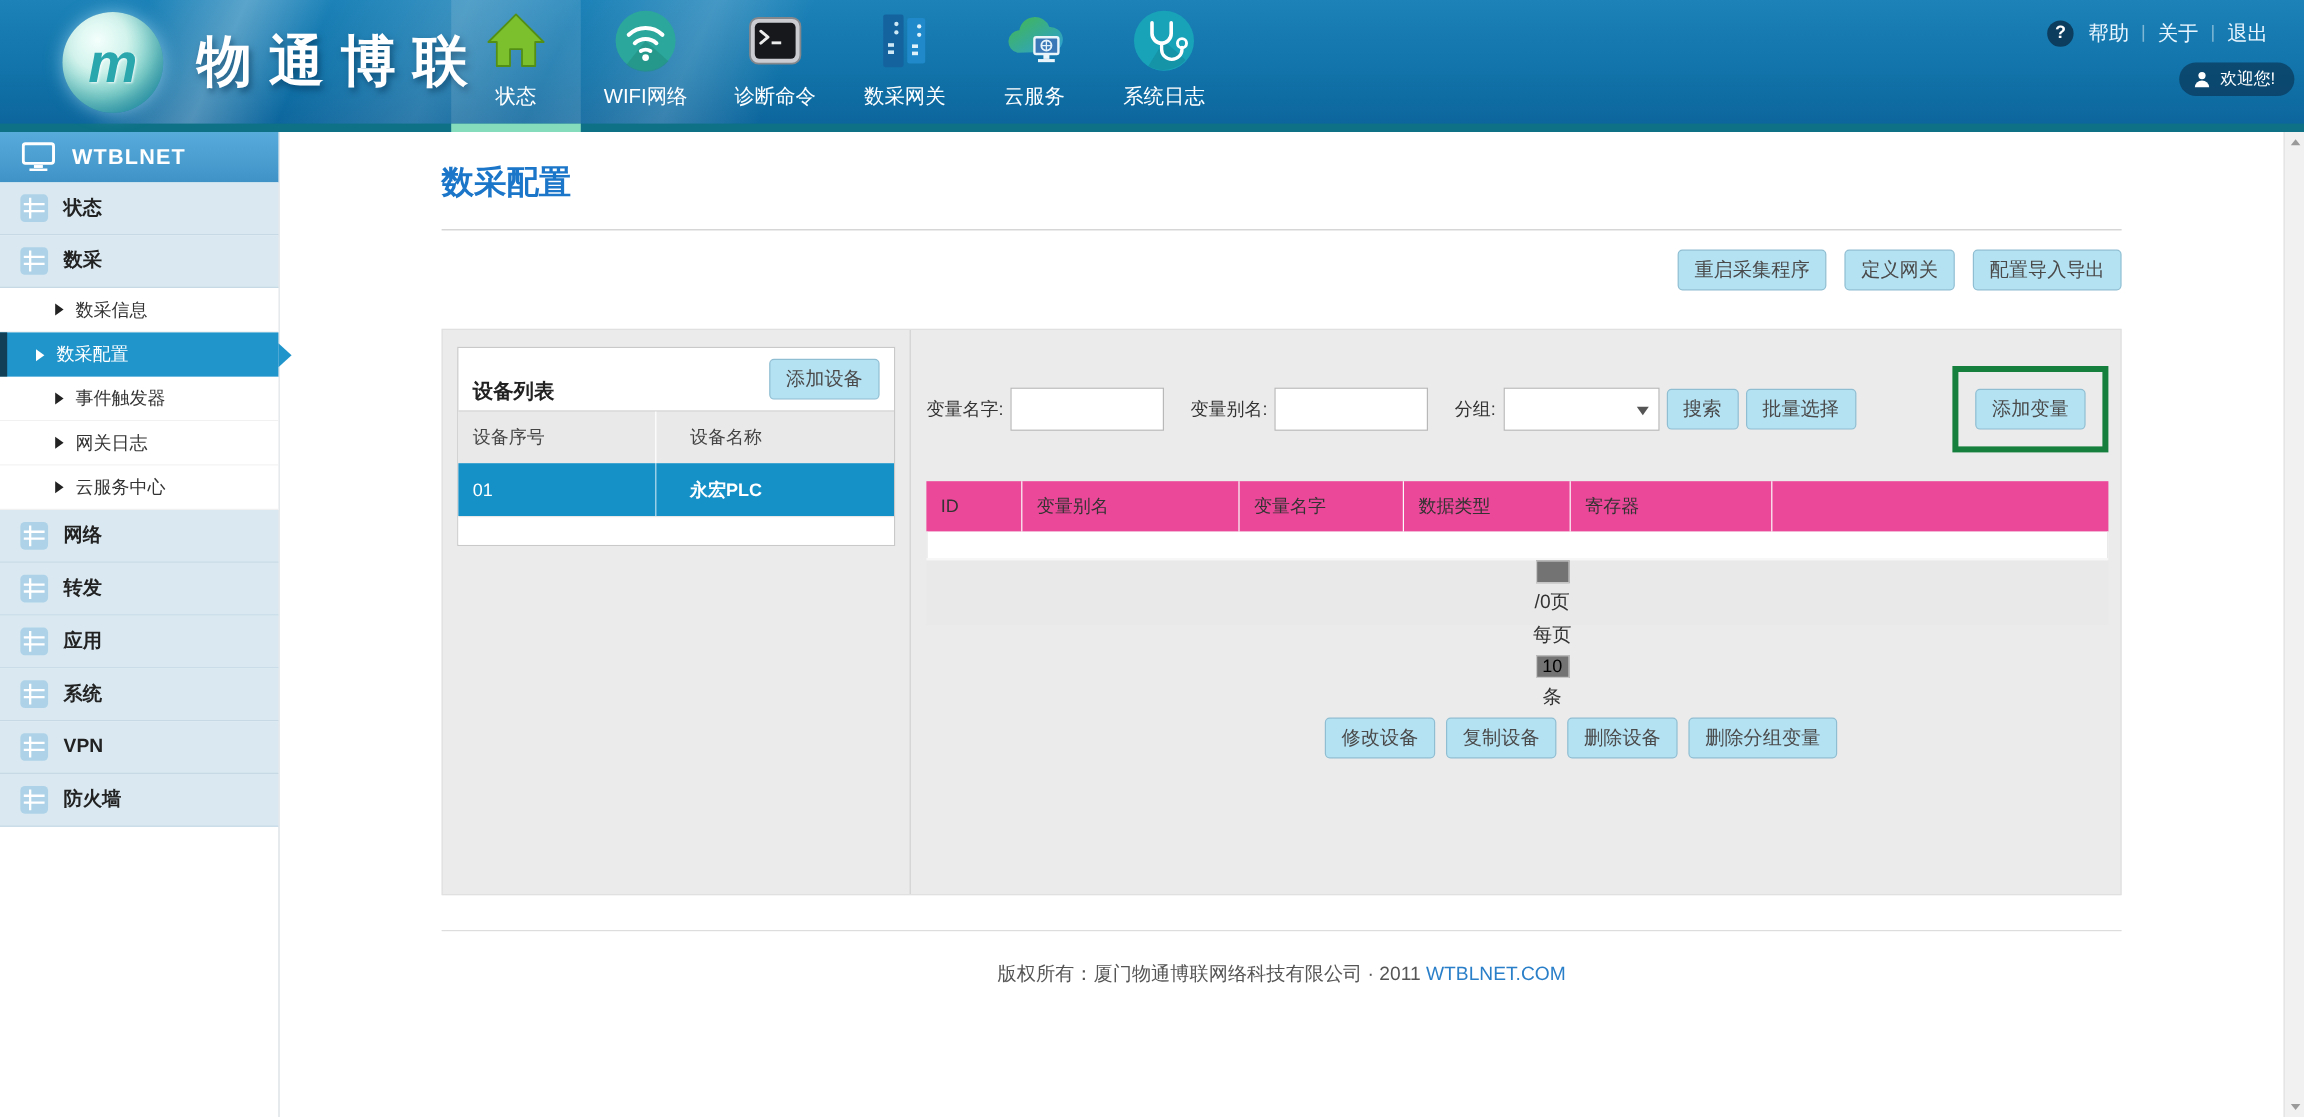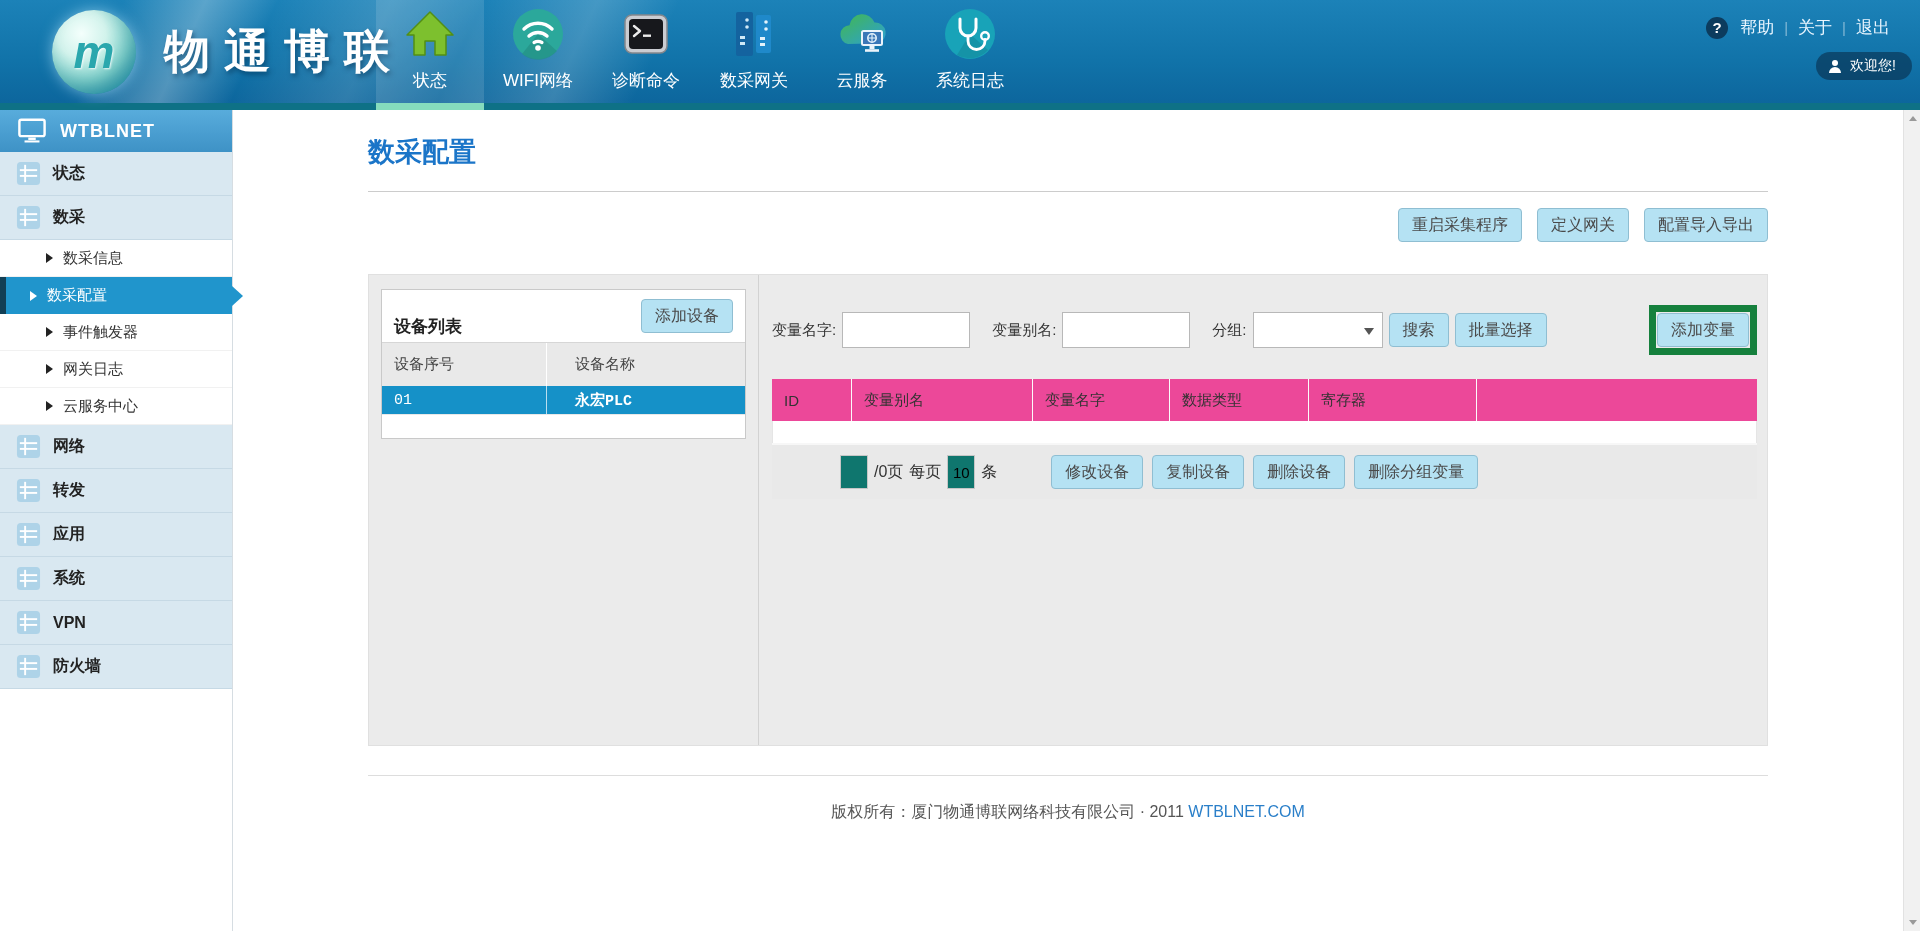--- a/index.html
+++ b/index.html
@@ -64,43 +64,43 @@
 
   .content-panel { margin-top:32px; height:472px; background:#ebebeb; border:1px solid #e0e0e0; display:flex; }
 
   .left-col { width:390px; border-right:1px solid #d2d2d2; padding:14px 12px 0 12px; }
   .device-card { background:#fff; border:1px solid #c9c9c9; }
   .device-head { height:52px; display:flex; align-items:center; justify-content:space-between; padding:0 12px; }
   .device-title { font-size:17px; font-weight:bold; color:#222;margin-top:21px; }
   .device-cols { display:flex; height:44px; background:#e9e9e9; border-top:1px solid #d6d6d6; align-items:center; font-size:15px; color:#444; }
   .dc1 { width:164px; padding-left:12px; }
   .dc2 { flex:1; padding-left:28px; border-left:1px solid #fff; align-self:stretch; display:flex; align-items:center; }
-  .device-row { display:flex; height:28px; align-items:center; font-size:15px; cursor:pointer;font-family:Liberation Mono, monospace; }
+  .device-row { display:flex; height:44px; align-items:center; font-size:15px; cursor:pointer; }
   .device-row.selected { background:#1591c8; color:#fff; }
   .device-row.selected .dc2 { border-left:1px solid rgba(255,255,255,.7); font-weight:bold; }
   .device-empty { height:24px; background:#fff; border-top:1px solid #e8e8e8; }
 
   .right-col { flex:1; padding:30px 10px 0 13px; }
   .filter-row { display:flex; align-items:center; gap:6px; font-size:15px; color:#333; }
   .txt { width:128px; height:36px; border:1px solid #b8b8b8; background:#fff; font-size:15px; padding:0 6px;
          font-family:"Liberation Sans","DejaVu Sans",sans-serif; }
   .sel { width:130px; height:36px; border:1px solid #b8b8b8; background:#fff; position:relative; cursor:pointer; }
   .sel-chevron { position:absolute; right:8px; top:15px; width:0; height:0; border-top:7px solid #555;
                  border-left:5px solid transparent; border-right:5px solid transparent; }
   .gap10 { width:10px; }
-  .add-var-wrap { margin-left:auto; border:7px solid #15803d; padding:1px; display:inline-flex; }
+  .add-var-wrap { margin-left:auto; border:5px solid #15803d; padding:14px; display:inline-flex; }
 
   .var-table { margin-top:24px; }
   .vt-head { display:flex; height:42px; background:#ec4899; align-items:stretch; font-size:15px; color:#333; }
   .vt-cell { display:flex; align-items:center; padding-left:12px; border-right:1px solid #fbfbfb; }
   .c-id{width:80px;} .c-alias{width:181px;} .c-name{width:137px;} .c-type{width:139px;} .c-reg{width:168px;} .c-op{flex:1; border-right:none;}
   .vt-empty { height:22px; background:#fff; border-left:1px solid #e5e5e5; border-right:1px solid #e5e5e5; }
   .vt-footer { height:56px; background:#e9e9e9; border-top:2px solid #f7f7f7; display:flex; align-items:center;
-               padding:0 10px 0 68px; gap:6px; font-size:16px; color:#333; }
-  .mini { width:28px; height:34px; border:1px solid #c6c6c6; background:#0f766e; text-align:center; font-size:15px;
+               padding:0 10px 0 68px; gap:6px; font-size:16px; color:#333;flex-direction:column; }
+  .mini { width:28px; height:34px; border:1px solid #c6c6c6; background:#737373; text-align:center; font-size:15px;
           font-family:"Liberation Sans","DejaVu Sans",sans-serif; }
   .vt-actions { display:flex; gap:9px; margin-left:48px; }
 
   .hr2 { margin-top:29px; border-top:1px solid #ddd; }
   .footer-text { margin-top:26px; text-align:center; font-size:16px; color:#555; }
   .footer-link { color:#2a7fc9; cursor:pointer; text-decoration:none; }
 
   
   .scrollbar { position:absolute; top:110px; right:0; width:17px; height:821px; background:#f1f1f1; border-left:1px solid #e2e2e2; z-index:6; }
   .sb-up, .sb-down { position:absolute; left:0; width:17px; height:17px; display:flex; align-items:center; justify-content:center; cursor:pointer; }

